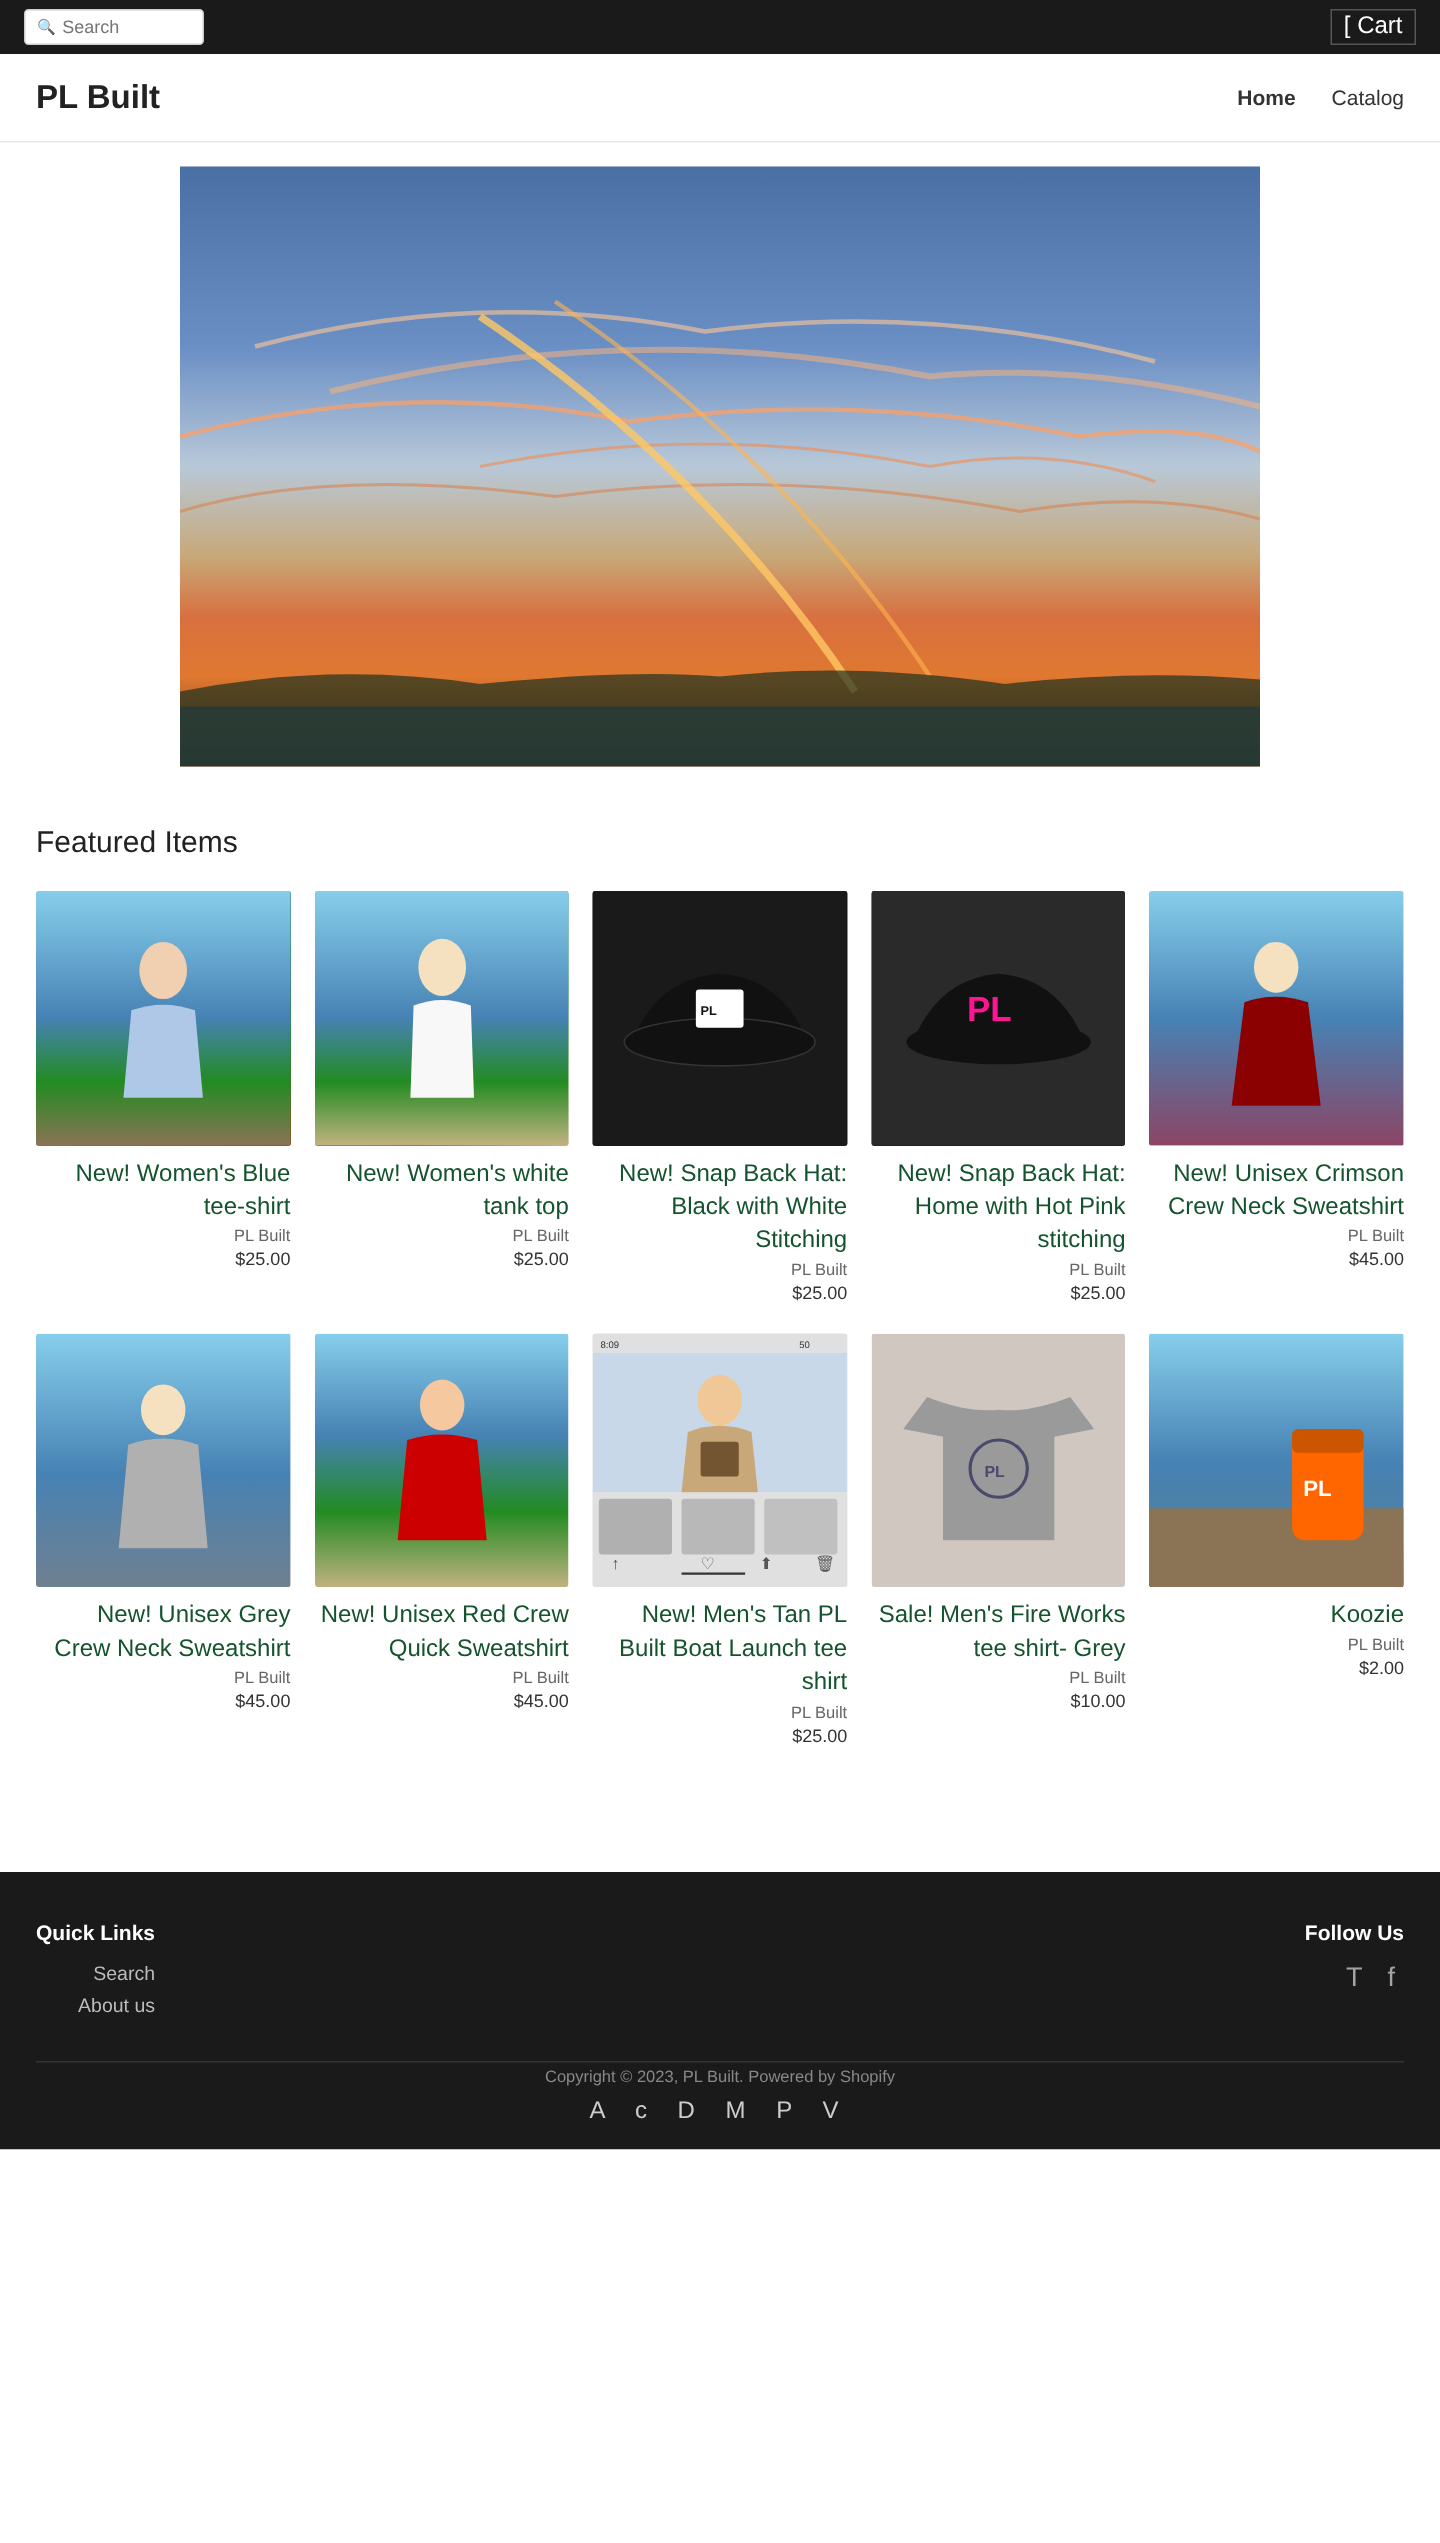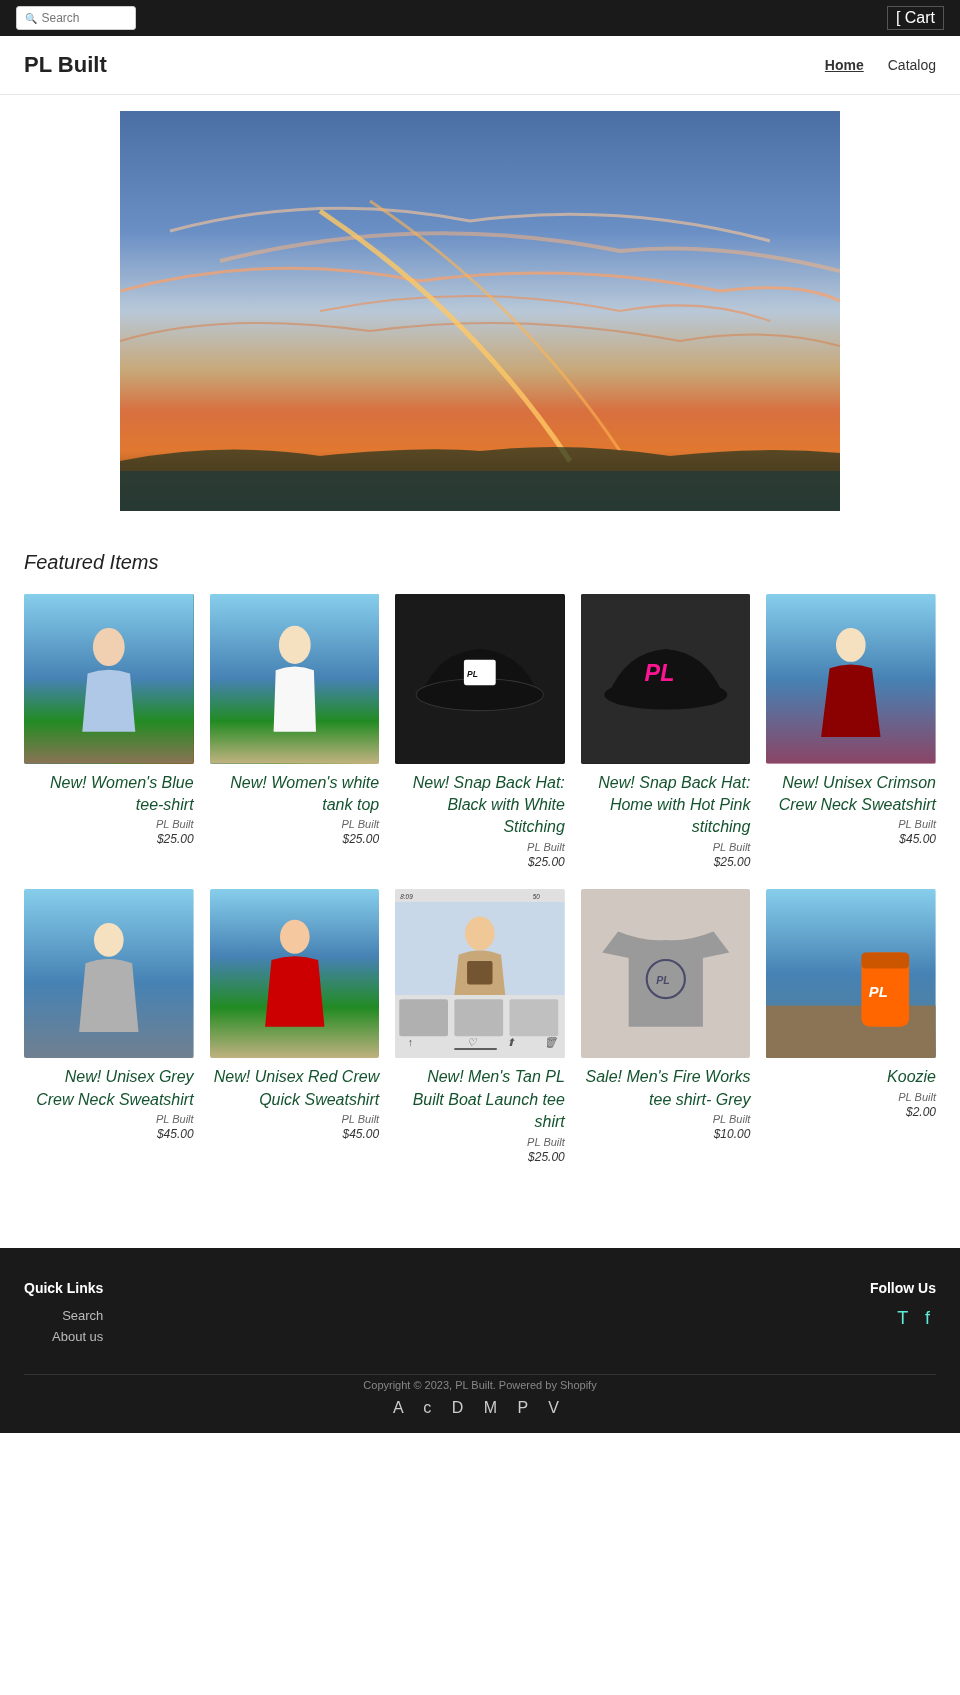--- a/index.html
+++ b/index.html
@@ -64,21 +64,20 @@
       gap: 24px;
     }
     .nav-link {
       font-size: 14px;
       color: #333;
       text-decoration: none;
       cursor: pointer;
     }
     .nav-link.active {
       font-weight: 600;
-      text-decoration: underline;
     }
 
     
     .hero {
       margin: 16px auto;
       width: 720px;
       height: 400px;
       background: linear-gradient(
         180deg,
         #5b7fa6 0%,
@@ -94,21 +93,20 @@
       position: relative;
     }
     .hero-clouds {
       position: absolute;
       top: 0; left: 0; right: 0; bottom: 0;
     }
 
     
     .featured-section {
       padding: 24px;
-      font-style: italic;
     }
     .featured-title {
       font-size: 20px;
       font-weight: 400;
       margin-bottom: 20px;
       color: #222;
     }
     .products-grid {
       display: grid;
       grid-template-columns: repeat(5, 1fr);
@@ -168,21 +166,21 @@
       display: block;
       font-size: 13px;
       color: #bbb;
       text-decoration: none;
       margin-bottom: 6px;
       cursor: pointer;
     }
     .footer-social {
       font-size: 18px;
       letter-spacing: 6px;
-      color: #5eead4;
+      color: #a3a3a3;
     }
     .footer-bottom {
       border-top: 1px solid #333;
       padding-top: 4px;
       text-align: center;
     }
     .footer-copyright {
       font-size: 11px;
       color: #888;
       margin-bottom: 8px;

